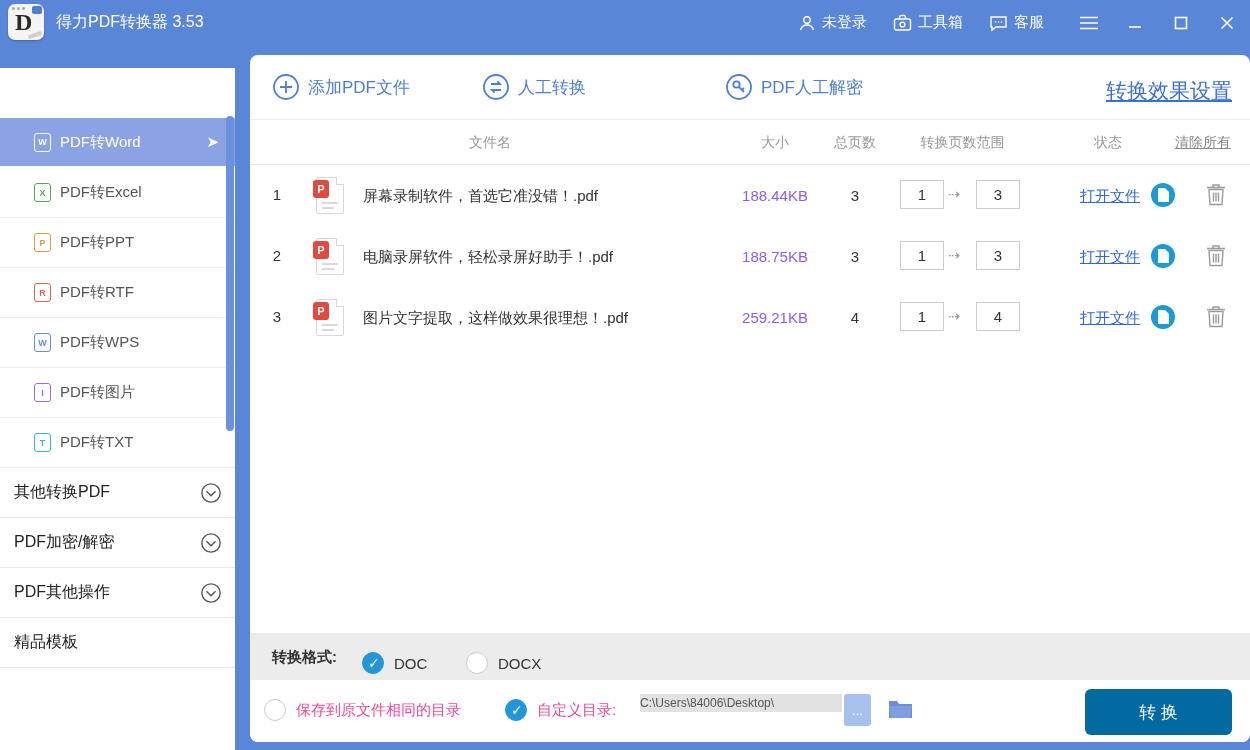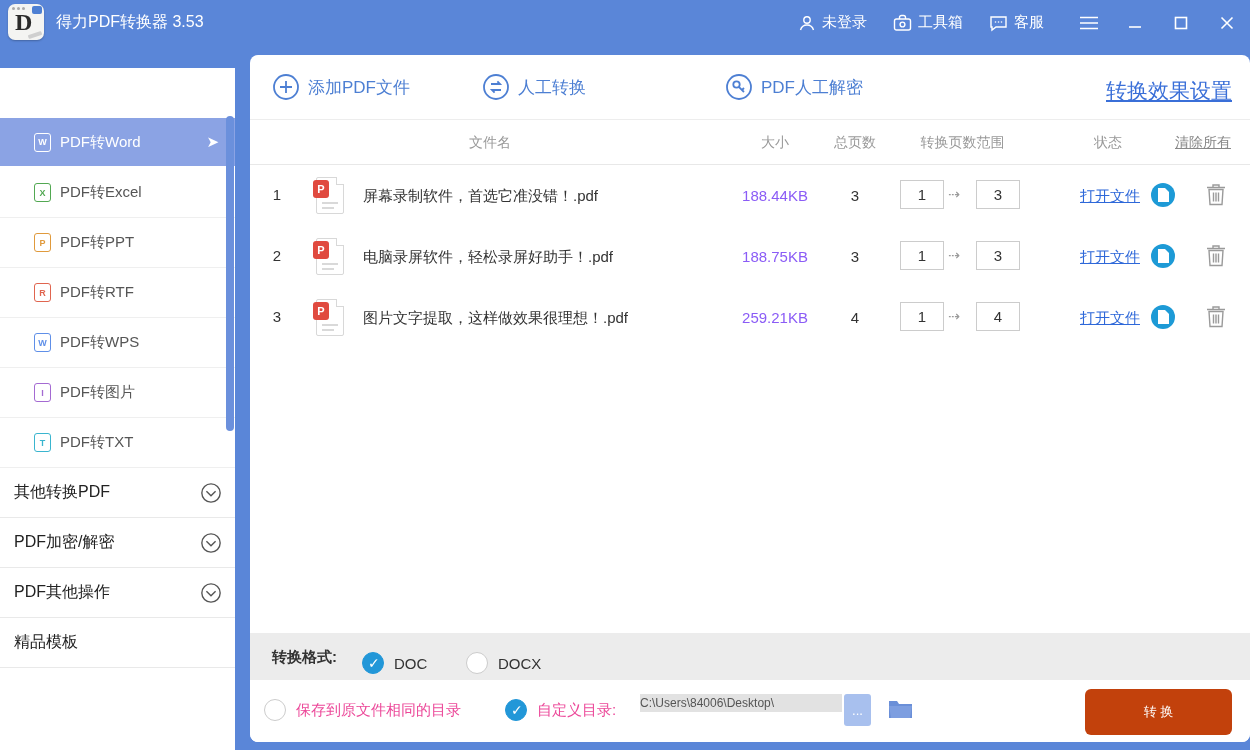--- a/index.html
+++ b/index.html
@@ -81,21 +81,21 @@
   .radio.checked { background:#2297d8; border-color:#2297d8; }
   .radio.checked::after { content:"✓"; position:absolute; left:5px; top:2px; color:#fff; font-size:14px; font-weight:bold; }
   .fmt-opt { position:absolute; top:12px; display:flex; align-items:center; gap:10px; font-size:15px; color:#333;margin-top:7px; }
 
   
   .bottom-bar { position:absolute; left:0; top:625px; width:1000px; height:62px; background:#fff; border-radius:0 0 8px 8px; }
   .out-opt { position:absolute; top:19px; display:flex; align-items:center; gap:10px; font-size:15px; color:#ec4899; }
   .path-in { position:absolute; left:390px; top:14px; width:202px; height:18px; background:#e2e2e2; border:none; font-size:12px; color:#555; padding:0 0; font-family:inherit; }
   .browse-btn { position:absolute; left:594px; top:14px; width:27px; height:32px; background:#a8c0ee; border:none; border-radius:3px; color:#fff; font-size:13px; cursor:pointer; }
   .folder-ic { position:absolute; left:638px; top:18px; cursor:pointer; }
-  .convert-btn { position:absolute; left:835px; top:9px; width:147px; height:46px; background:#c2410c; border:none; border-radius:6px; color:#fff; font-size:13px; cursor:pointer; font-family:inherit; }
+  .convert-btn { position:absolute; left:835px; top:9px; width:147px; height:46px; background:#0369a1; border:none; border-radius:6px; color:#fff; font-size:17px; cursor:pointer; font-family:inherit; }
 </style>
 </head>
 <body>
 
 <div class="titlebar">
   <div class="app-icon">
     <span class="dots">
         <i></i>
         <i></i>
         <i></i>

